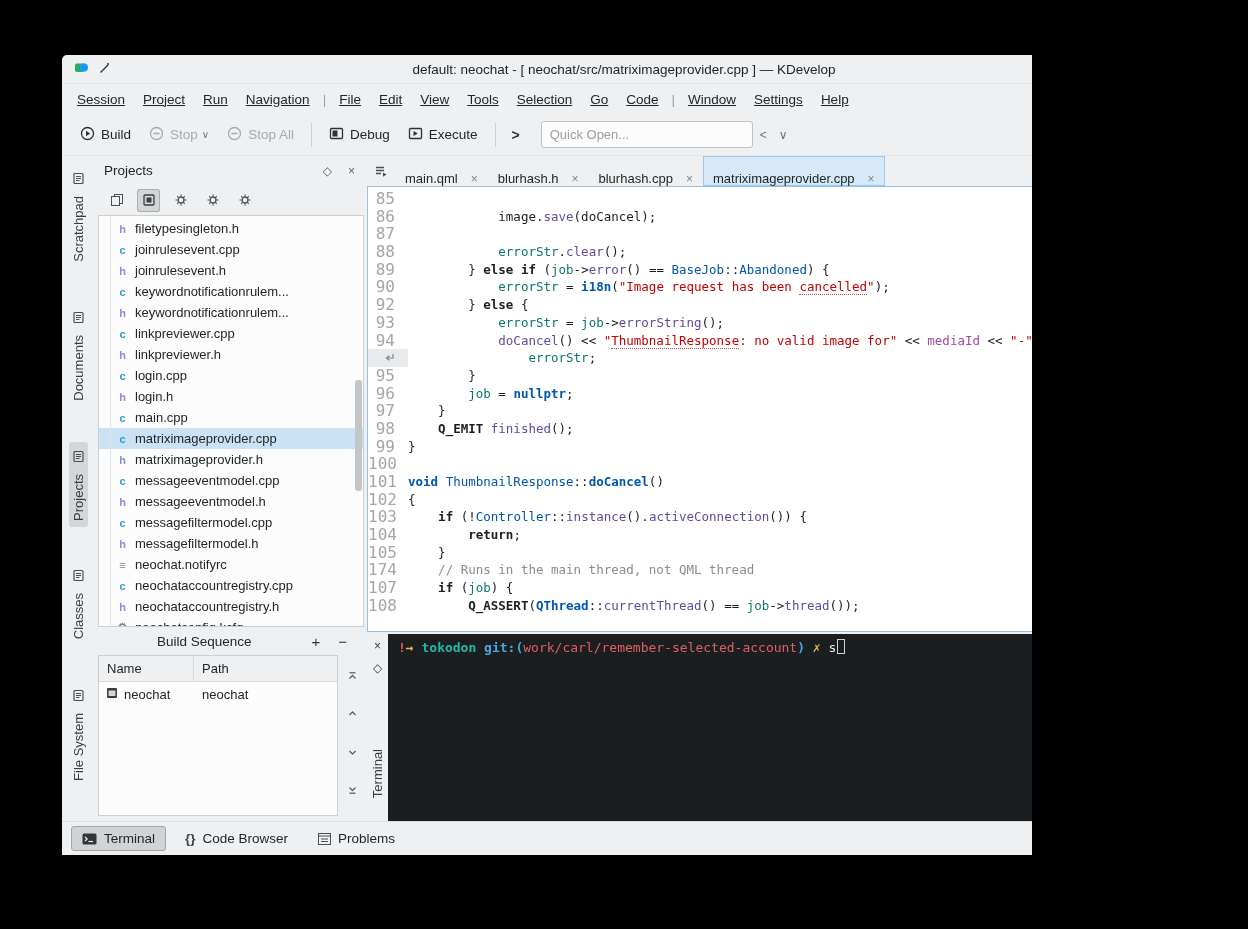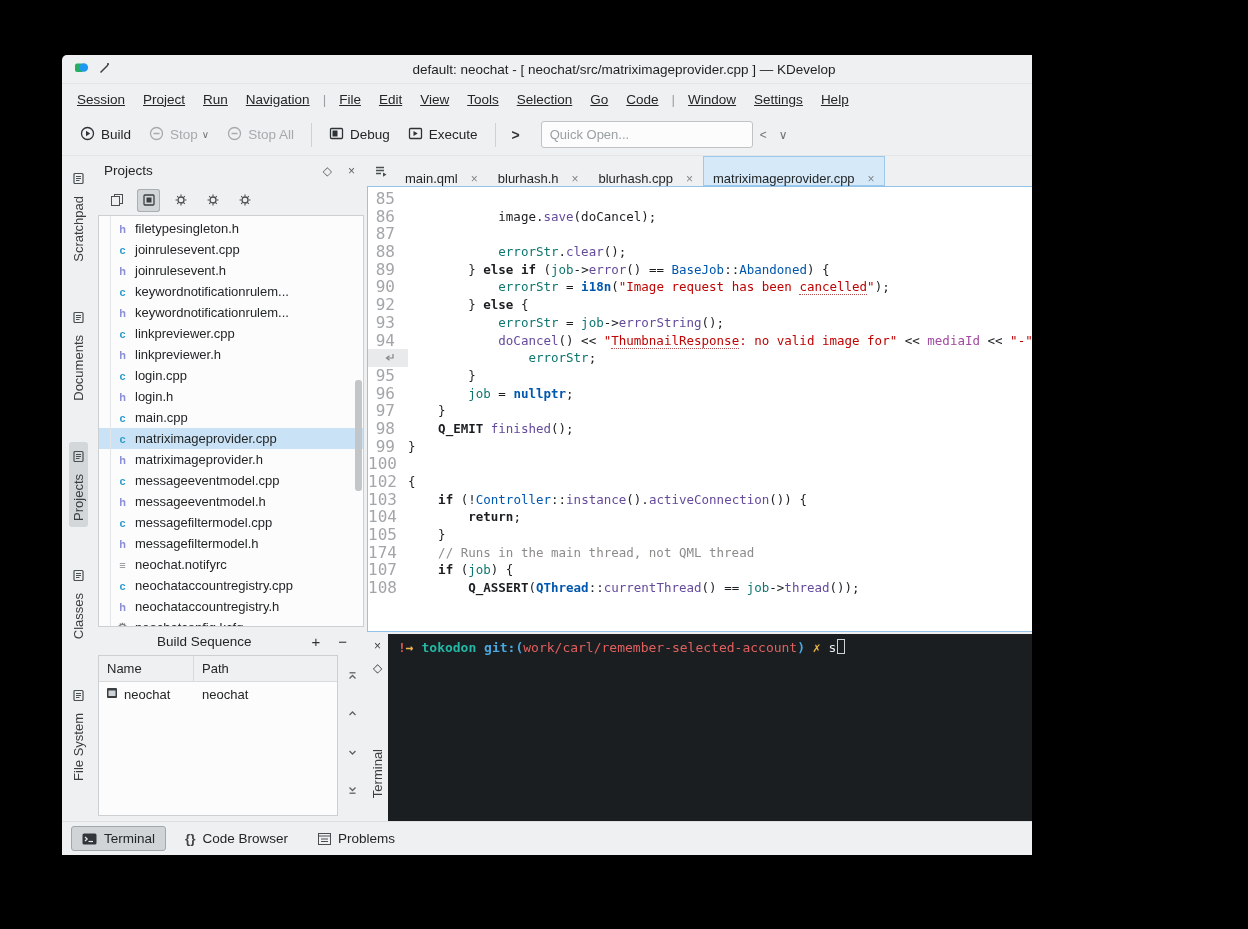--- a/index.html
+++ b/index.html
@@ -546,20 +546,24 @@
                 <div class="ln">98</div>
                 <div class="ctext"><span>    </span><span class="c-kw">Q_EMIT</span><span> </span><span class="c-fn">finished</span><span>();</span></div>
               </div>
               <div class="code-row">
                 <div class="ln">99</div>
                 <div class="ctext"><span>}</span></div>
               </div>
               <div class="code-row">
                 <div class="ln">100</div>
                 <div class="ctext"></div>
+              </div>
+              <div class="code-row">
+                <div class="ln">101</div>
+                <div class="ctext"><span class="c-kb">void</span><span> </span><span class="c-ty">ThumbnailResponse</span><span>::</span><span class="c-fb">doCancel</span><span>()</span></div>
               </div>
               <div class="code-row">
                 <div class="ln">102</div>
                 <div class="ctext"><span>{</span></div>
               </div>
               <div class="code-row">
                 <div class="ln">103</div>
                 <div class="ctext"><span>    </span><span class="c-kw">if</span><span> (!</span><span class="c-ty">Controller</span><span>::</span><span class="c-fn">instance</span><span>().</span><span class="c-fn">activeConnection</span><span>()) {</span></div>
               </div>
               <div class="code-row">

